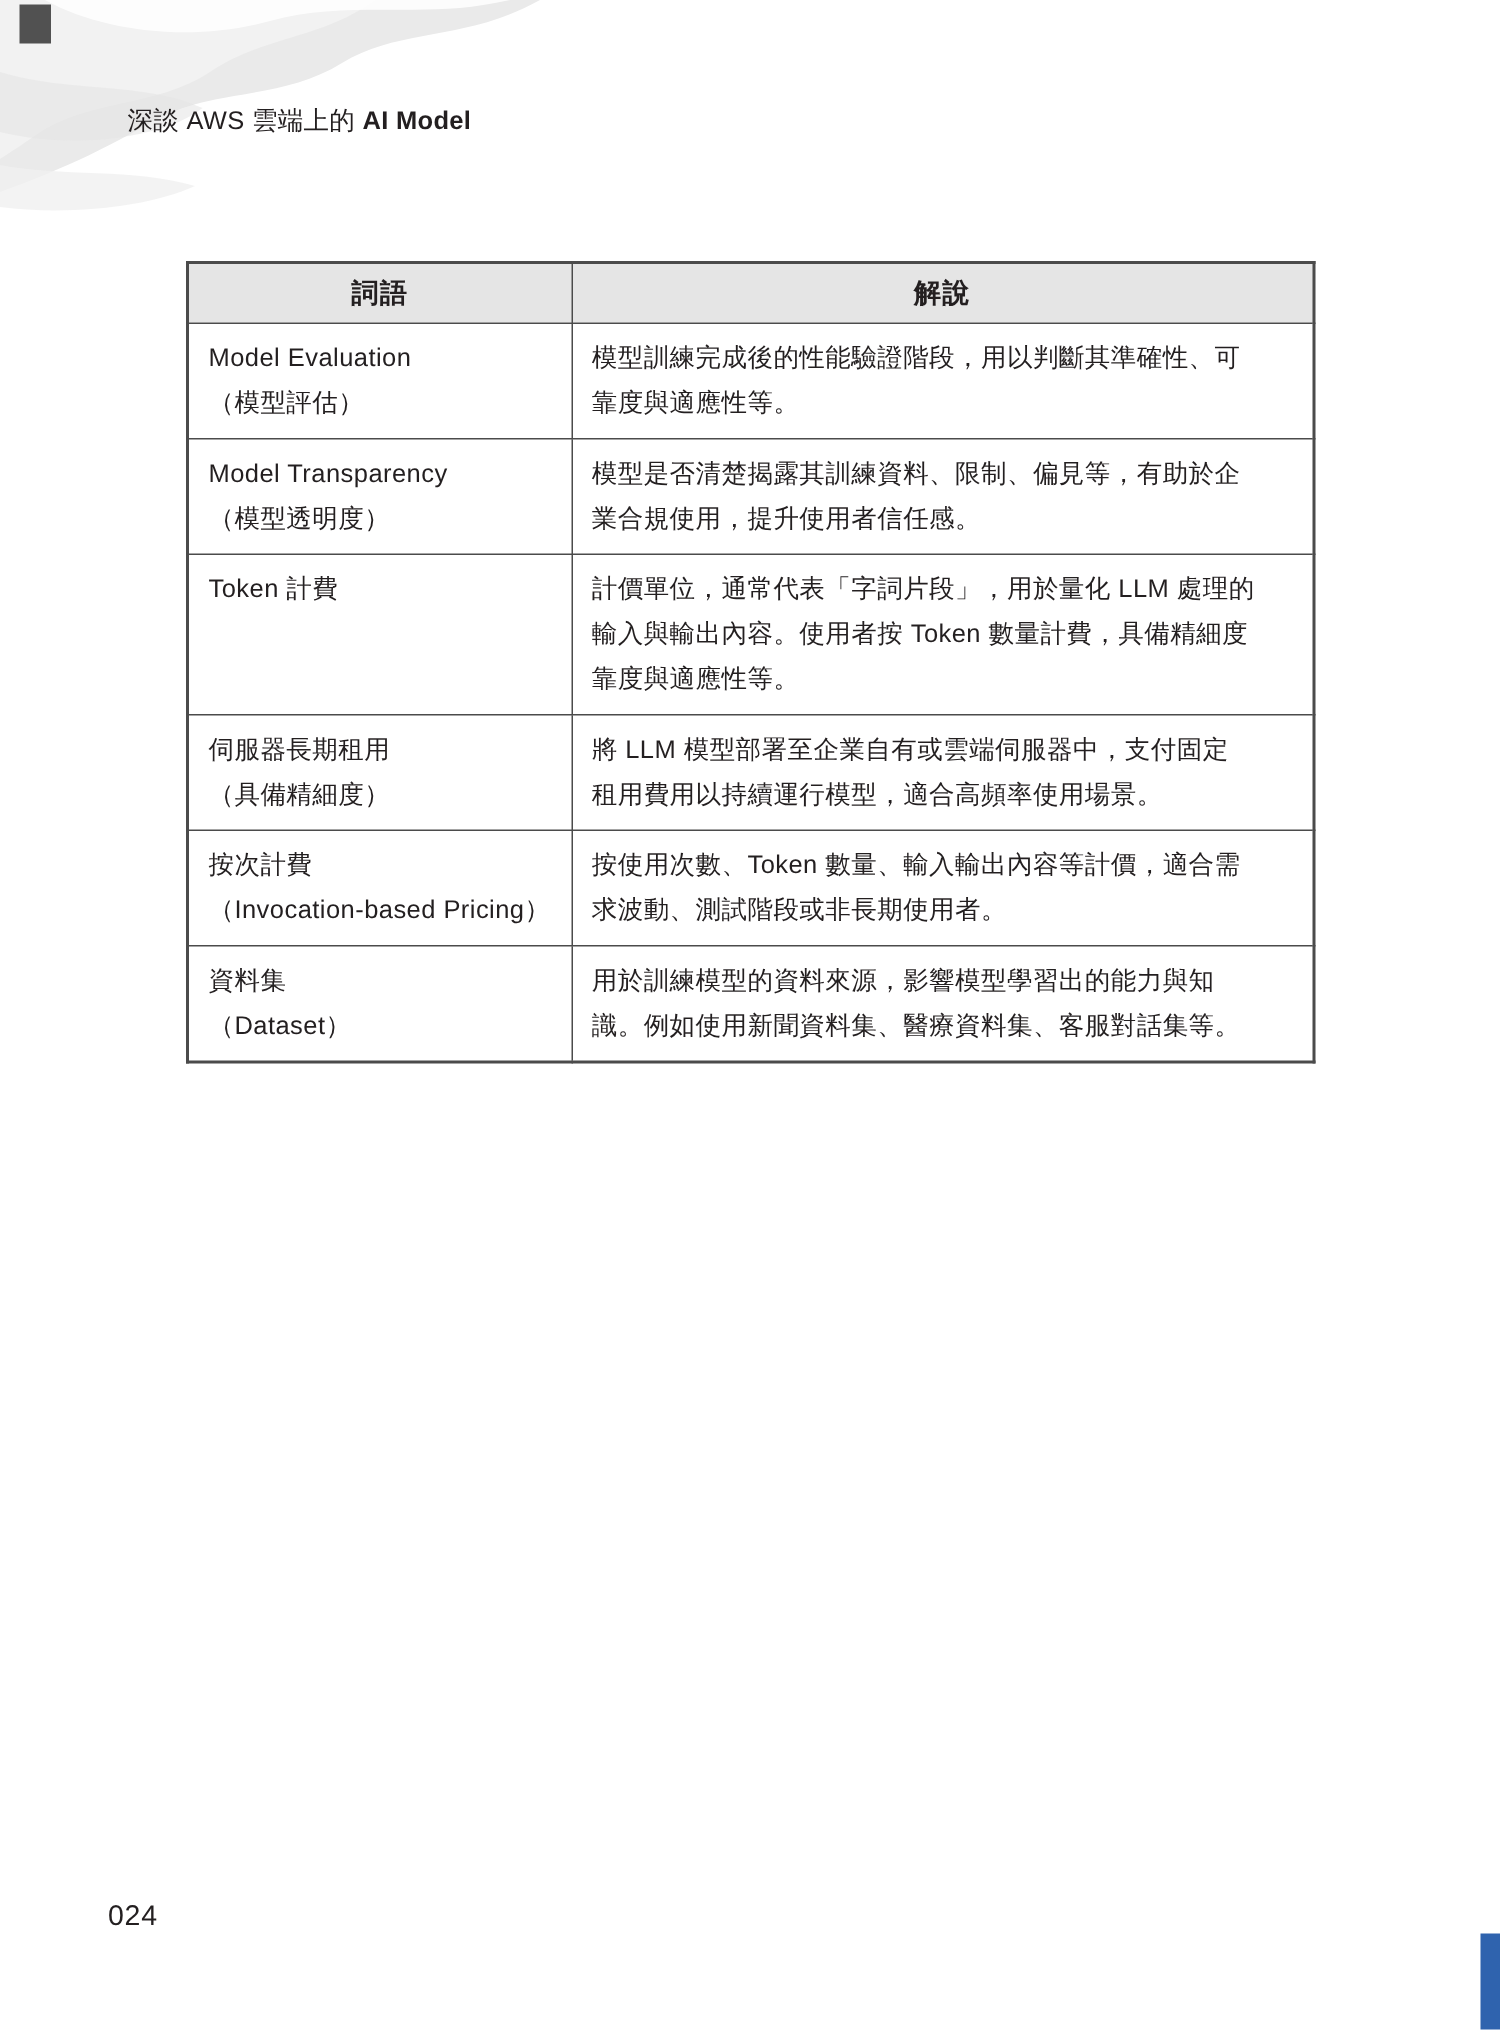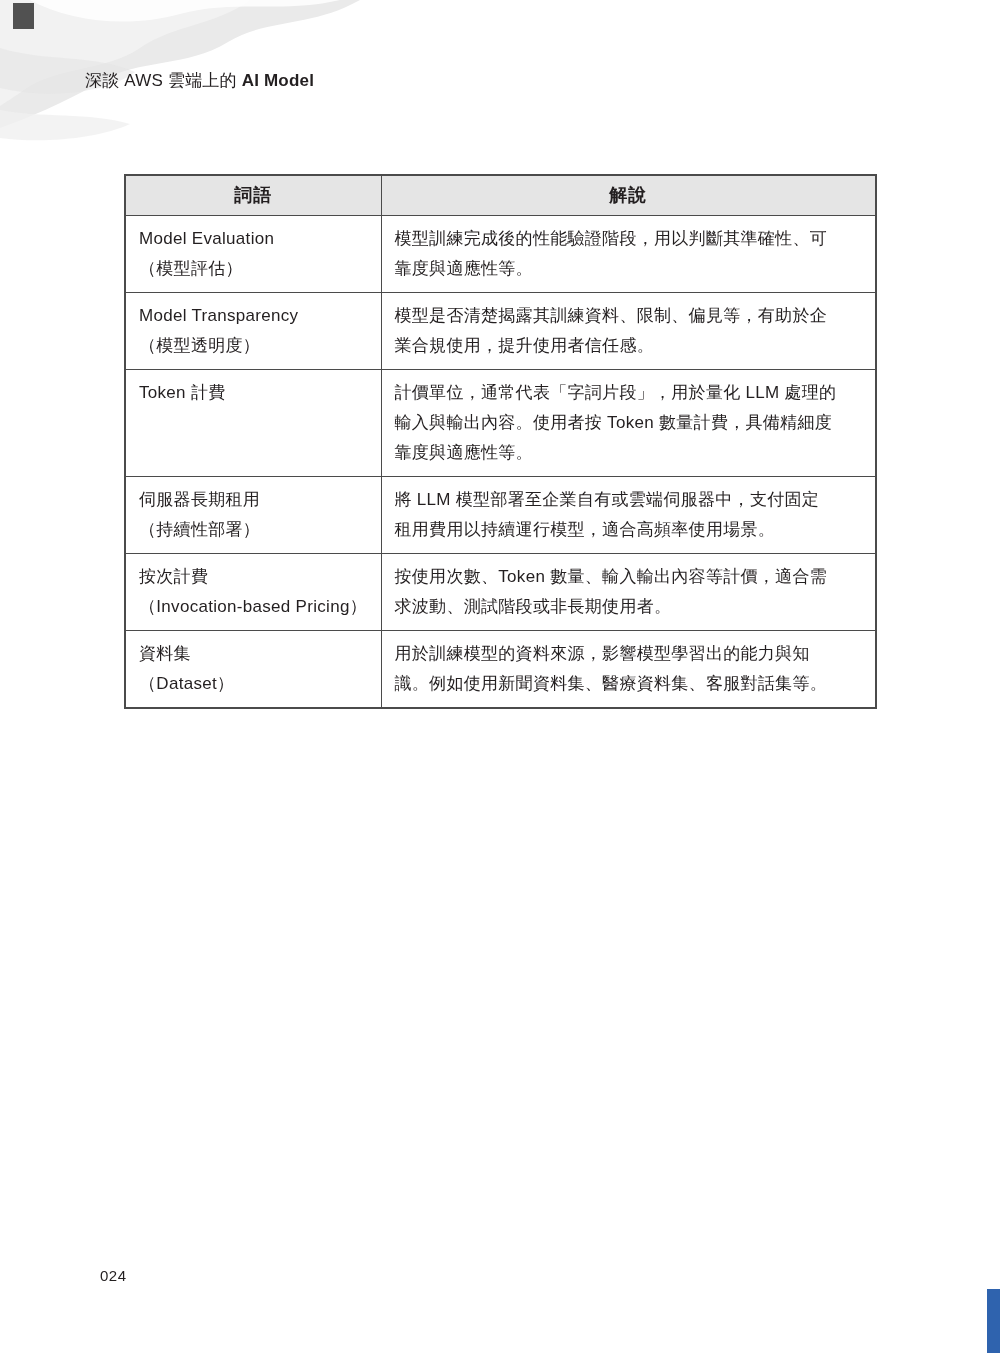--- a/index.html
+++ b/index.html
@@ -53,22 +53,22 @@
     vertical-align: top;
     padding: 8px 6px 8px 13px;
     font-size: 17px;
   }
   .cell-line {
     line-height: 30px;
     white-space: nowrap;
     letter-spacing: 0.3px;
   }
   .page-number {
-    position: absolute; left: 100px; top: 1267px;
-    font-size: 15px; letter-spacing: 0.5px;
+    position: absolute; left: 72px; top: 1267px;
+    font-size: 19px; letter-spacing: 0.5px;
   }
 </style>
 </head>
 <body>
 
 <svg class="wave-decoration" viewBox="0 0 420 150" xmlns="http://www.w3.org/2000/svg" aria-hidden="true">
   <path d="M0,0 H360 C310,28 268,18 228,42 C186,68 140,58 100,82 C62,104 28,118 0,128 Z" fill="#eaeaea"></path>
   <path d="M0,0 H250 C215,26 175,24 140,48 C104,72 58,66 24,90 C14,97 6,102 0,106 Z" fill="#f2f2f2"></path>
   <path d="M30,0 C70,22 130,28 180,14 C230,0 280,12 330,2 L340,0 Z" fill="#ffffff" opacity="0.85"></path>
   <path d="M0,48 C45,62 95,54 135,72 C110,92 50,100 0,88 Z" fill="#e4e4e4" opacity="0.55"></path>
@@ -119,21 +119,21 @@
         </td>
         <td>
           <div class="cell-line">計價單位，通常代表「字詞片段」，用於量化 LLM 處理的</div>
           <div class="cell-line">輸入與輸出內容。使用者按 Token 數量計費，具備精細度</div>
           <div class="cell-line">靠度與適應性等。</div>
         </td>
       </tr>
       <tr>
         <td>
           <div class="cell-line">伺服器長期租用</div>
-          <div class="cell-line">（持續性部署）</div>
+          <div class="cell-line">（具備精細度）</div>
         </td>
         <td>
           <div class="cell-line">將 LLM 模型部署至企業自有或雲端伺服器中，支付固定</div>
           <div class="cell-line">租用費用以持續運行模型，適合高頻率使用場景。</div>
         </td>
       </tr>
       <tr>
         <td>
           <div class="cell-line">按次計費</div>
           <div class="cell-line">（Invocation-based Pricing）</div>

